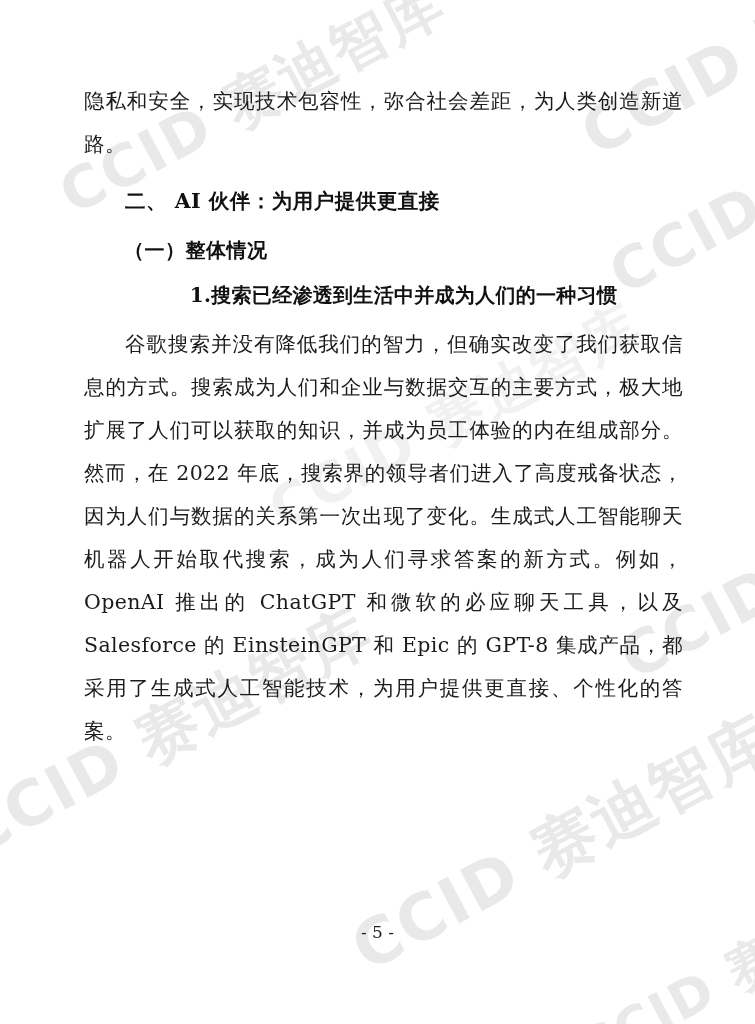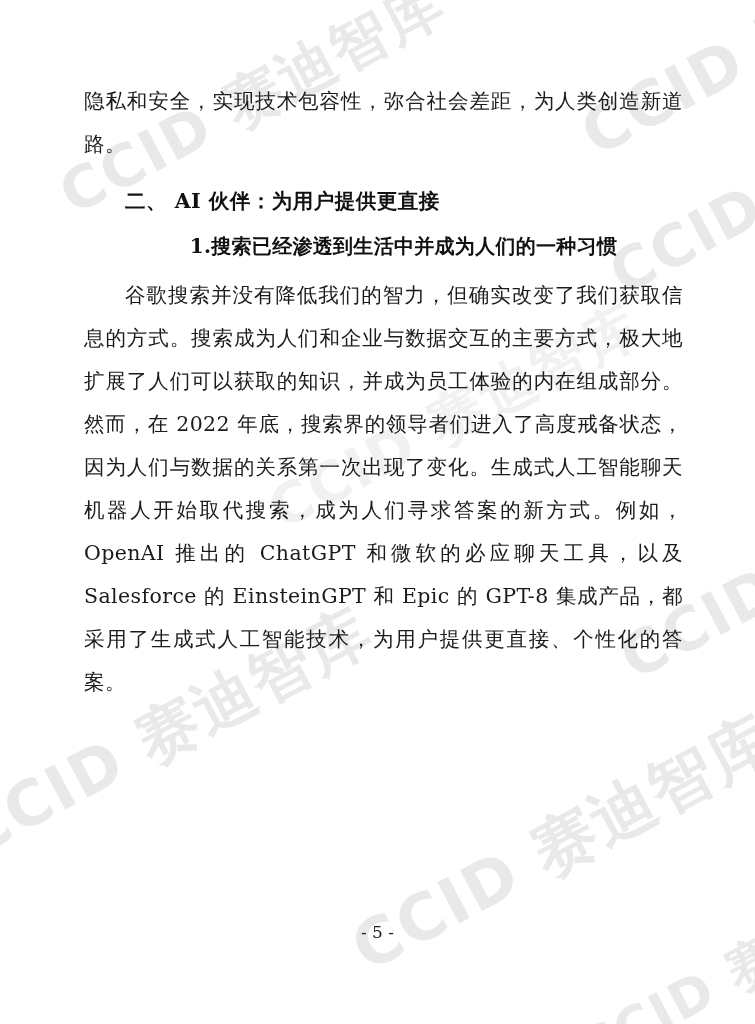--- a/index.html
+++ b/index.html
@@ -117,20 +117,21 @@
   <div class="wm wm-7">CCID 赛迪智库</div>
   <div class="wm wm-8">CCID 赛迪智库</div>
 </div>
 
 <div class="page">
 
   <p class="para">隐私和安全，实现技术包容性，弥合社会差距，为人类创造新道路。</p>
 
   <h2 class="heading-1">二、 AI 伙伴：为用户提供更直接</h2>
 
+  <h3 class="heading-2">（一）整体情况</h3>
 
   <h4 class="heading-3">1.搜索已经渗透到生活中并成为人们的一种习惯</h4>
 
   <p class="para indent body-block">谷歌搜索并没有降低我们的智力，但确实改变了我们获取信息的方式。搜索成为人们和企业与数据交互的主要方式，极大地扩展了人们可以获取的知识，并成为员工体验的内在组成部分。然而，在 2022 年底，搜索界的领导者们进入了高度戒备状态，因为人们与数据的关系第一次出现了变化。生成式人工智能聊天机器人开始取代搜索，成为人们寻求答案的新方式。例如，OpenAI 推出的 ChatGPT 和微软的必应聊天工具，以及 Salesforce 的 EinsteinGPT 和 Epic 的 GPT-8 集成产品，都采用了生成式人工智能技术，为用户提供更直接、个性化的答案。</p>
 
 
 </div>
 
 <div class="page-number">- 5 -</div>
 

